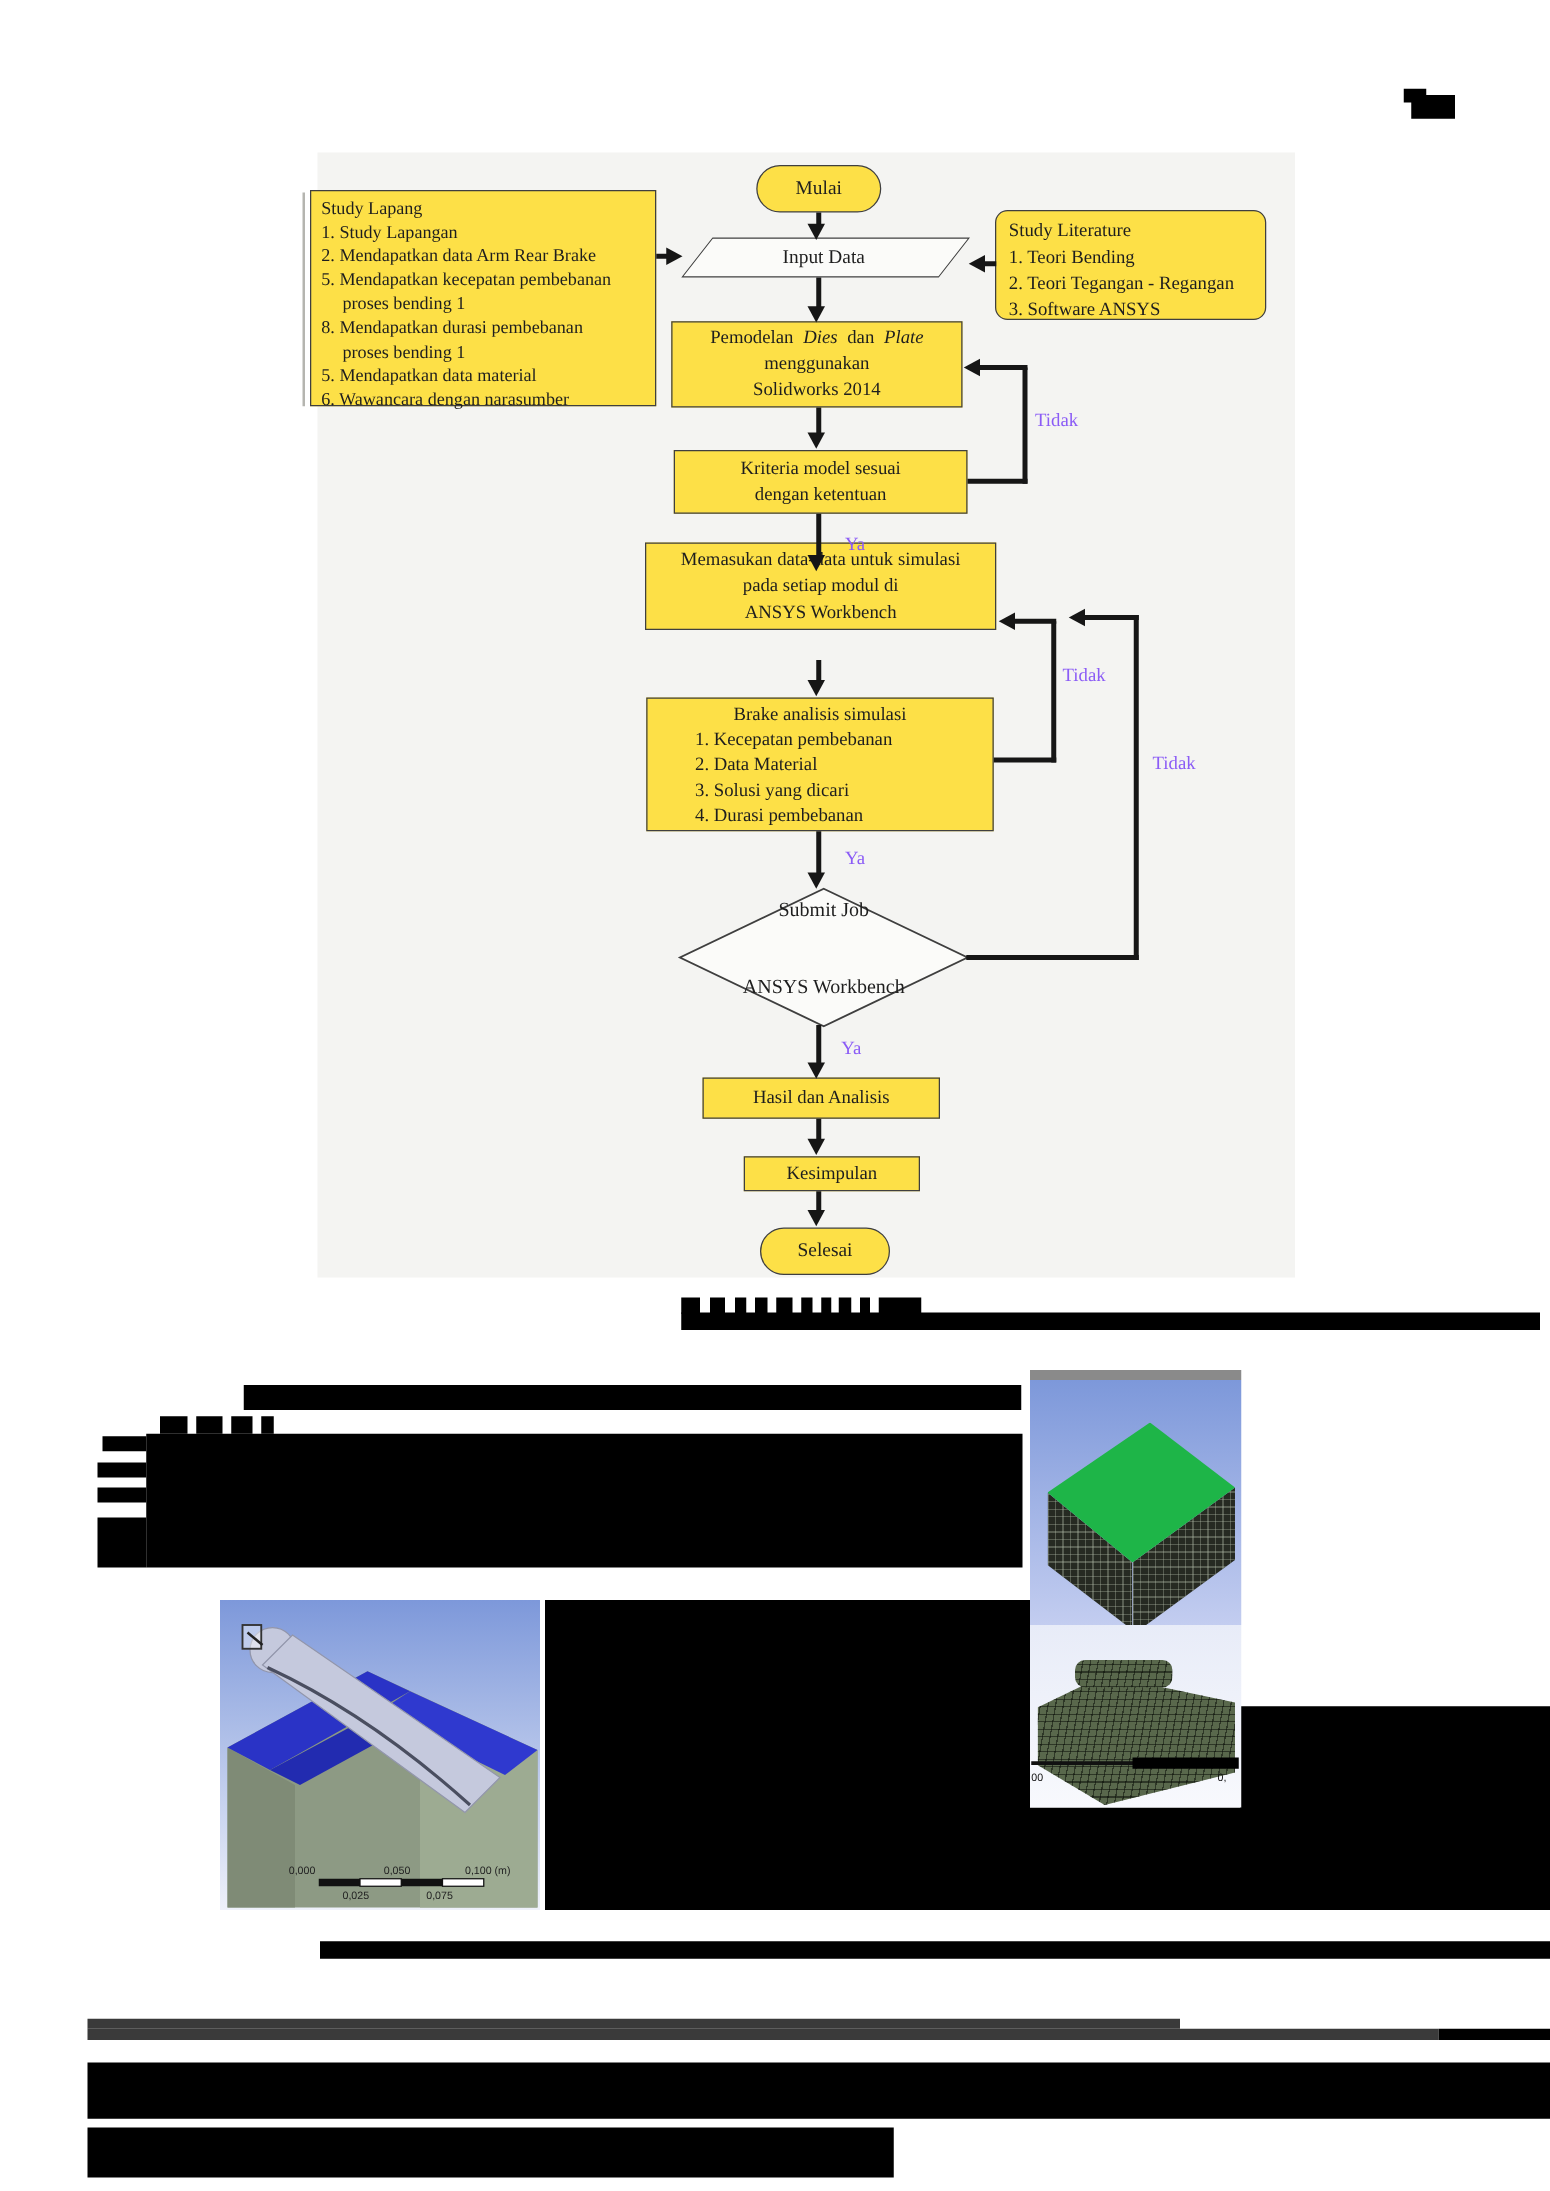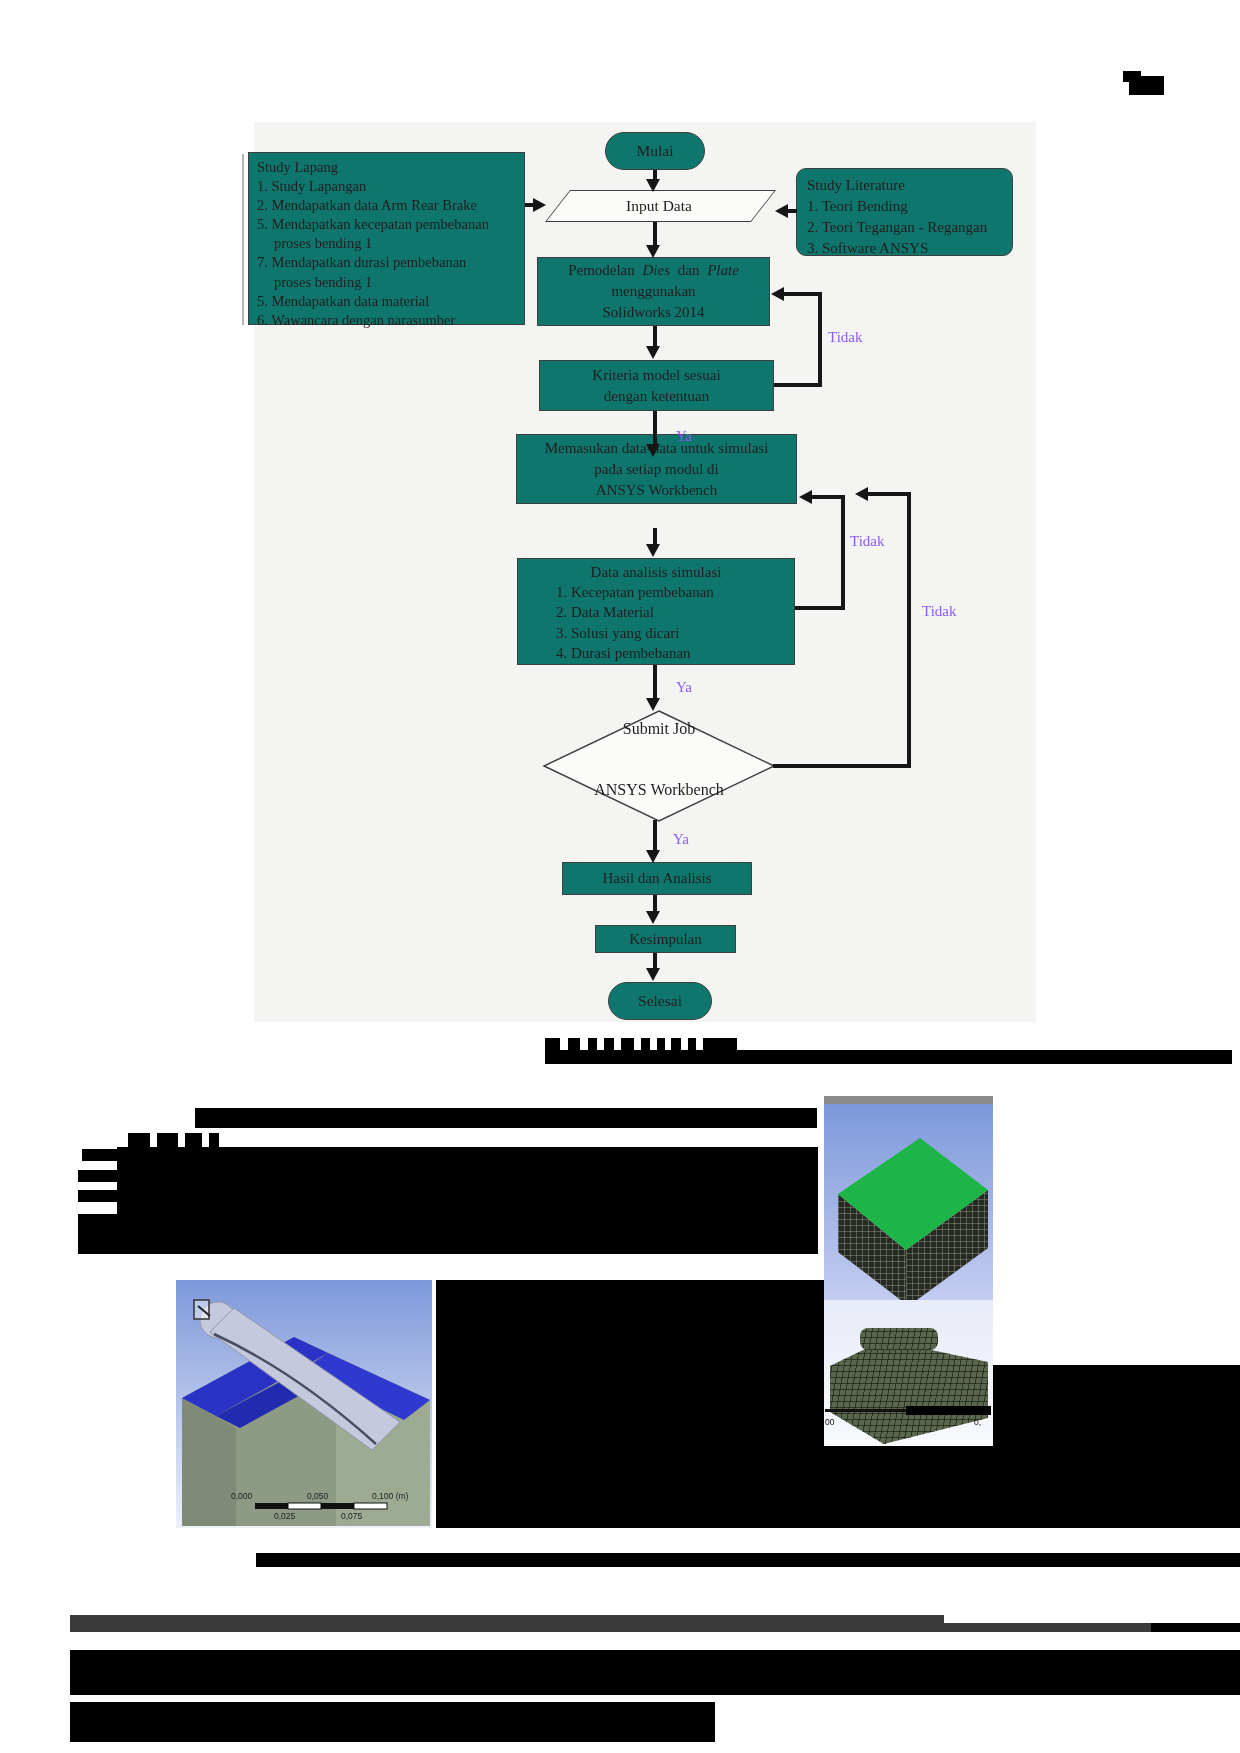--- a/index.html
+++ b/index.html
@@ -1,21 +1,21 @@
 <!DOCTYPE html>
 <html><head>
 <meta charset="utf-8">
 <style>
   html,body{margin:0;padding:0;background:#ffffff;}
   #page{position:relative;width:1240px;height:1753px;background:#ffffff;overflow:hidden;
         font-family:"Liberation Serif","DejaVu Serif",serif;color:#1e1e1e;}
   .abs{position:absolute;}
   
   #panel{left:254px;top:122px;width:782px;height:900px;background:#f4f4f2;}
-  .fbox{position:absolute;border:1.5px solid #3f3f3f;background:#0f766e;box-sizing:border-box;}
+  .fbox{position:absolute;border:1.5px solid #3f3f3f;background:#fde047;box-sizing:border-box;}
   .center-col{display:flex;flex-direction:column;align-items:center;justify-content:center;text-align:center;}
   .listbox{padding:5px 8px;font-size:14.5px;line-height:19.1px;}
   .listbox2{padding:6px 10px;font-size:15px;line-height:21px;}
   .cont{padding-left:17px;}
   .oval{border-radius:19px;font-size:15.5px;}
   .small-center{font-size:15px;}
   .ital{font-style:italic;}
   
   #para{left:545px;top:190px;width:206px;height:32px;border:1.5px solid #3f3f3f;background:#fbfbf9;
         transform:skewX(-38deg);transform-origin:bottom left;box-sizing:border-box;}
@@ -59,21 +59,21 @@
     <span>Mulai</span>
   </div>
 
   <div class="abs" style="left:242px;top:154px;width:2px;height:171px;background:#b5b5b0;"></div>
   <div class="fbox listbox" style="left:248px;top:152px;width:277px;height:173px;">
     <div>Study Lapang</div>
     <div>1. Study Lapangan</div>
     <div>2. Mendapatkan data Arm Rear Brake</div>
     <div>5. Mendapatkan kecepatan pembebanan</div>
     <div class="cont">proses bending 1</div>
-    <div>7. Mendapatkan durasi pembebanan</div>
+    <div>8. Mendapatkan durasi pembebanan</div>
     <div class="cont">proses bending 1</div>
     <div>5. Mendapatkan data material</div>
     <div>6. Wawancara dengan narasumber</div>
   </div>
 
   <div class="fbox listbox2" style="left:796px;top:168px;width:217px;height:88px;border-radius:10px;">
     <div>Study Literature</div>
     <div>1. Teori Bending</div>
     <div>2. Teori Tegangan - Regangan</div>
     <div>3. Software ANSYS</div>
@@ -100,21 +100,21 @@
     <div>dengan ketentuan</div>
   </div>
 
   <div class="fbox center-col small-center" style="left:516px;top:434px;width:281px;height:70px;line-height:21px;">
     <div>Memasukan data-data untuk simulasi</div>
     <div>pada setiap modul di</div>
     <div>ANSYS Workbench</div>
   </div>
 
   <div class="fbox" style="left:517px;top:558px;width:278px;height:107px;padding:3px 0;font-size:15px;line-height:20.2px;">
-    <div style="text-align:center;">Data analisis simulasi</div>
+    <div style="text-align:center;">Brake analisis simulasi</div>
     <div style="padding-left:38px;">1. Kecepatan pembebanan</div>
     <div style="padding-left:38px;">2. Data Material</div>
     <div style="padding-left:38px;">3. Solusi yang dicari</div>
     <div style="padding-left:38px;">4. Durasi pembebanan</div>
   </div>
 
   <svg class="abs" style="left:541px;top:708px;" width="236" height="116">
     <polygon points="118,3 233,58 118,113 3,58" fill="#fbfbf9" stroke="#3f3f3f" stroke-width="1.5"></polygon>
   </svg>
   <div class="abs center-col" style="left:541px;top:728px;width:236px;height:62px;font-size:16px;line-height:27px;gap:34px;">

